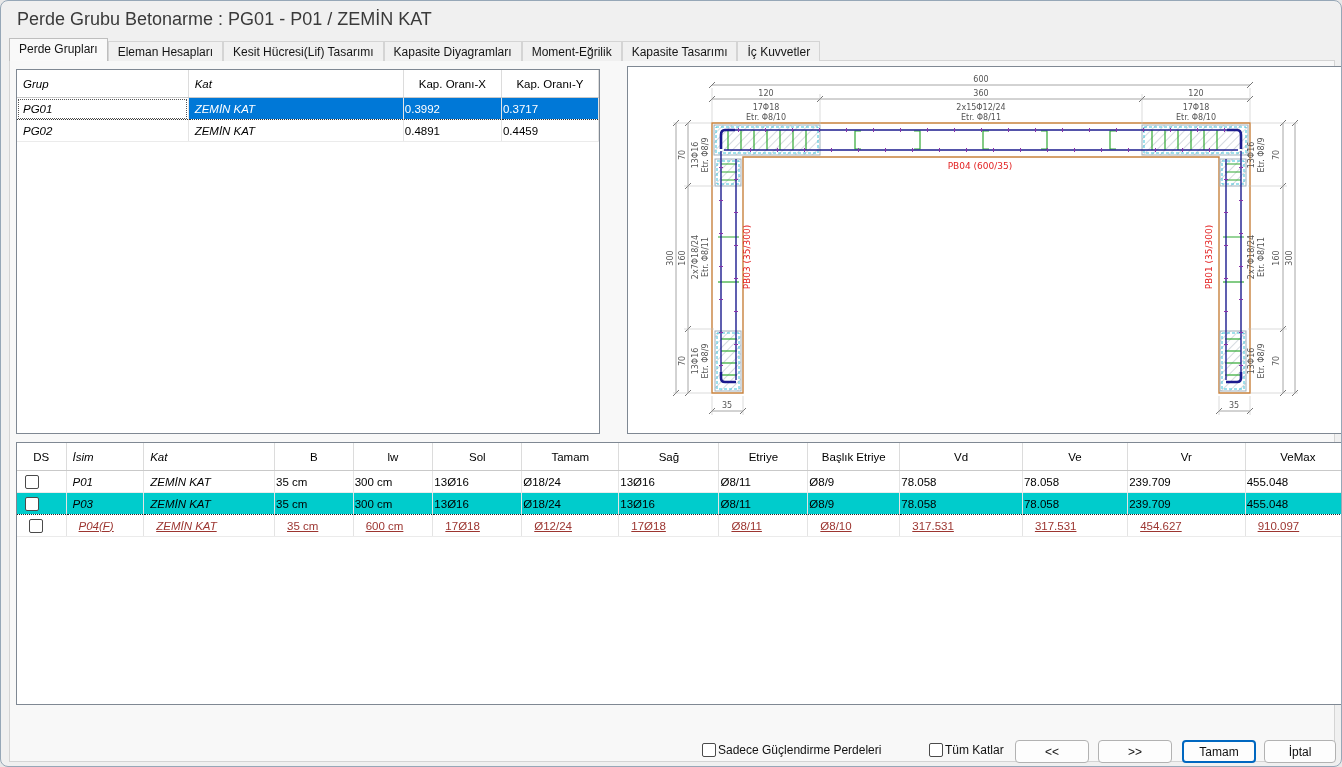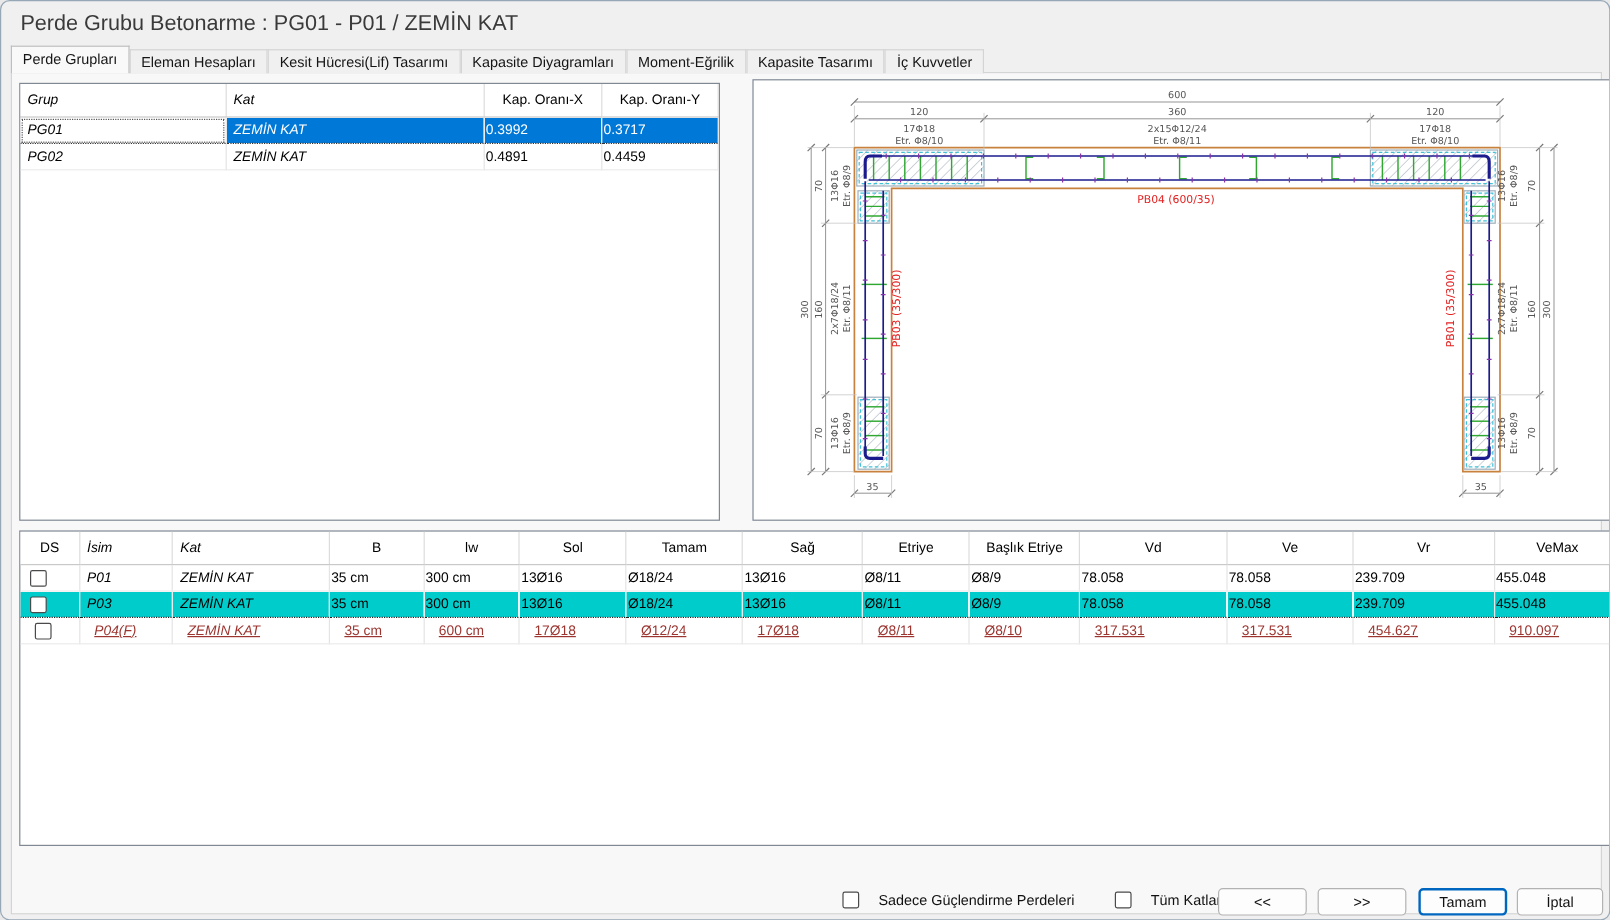--- a/index.html
+++ b/index.html
@@ -28,21 +28,21 @@
   .grp tr.sel td{background:#0078D7;color:#FFFFFF;border-top:1px dotted #333;border-bottom:1px dotted #333;}
   .grp tr.sel td.focus{background:#FFFFFF;color:#000;outline:1px dotted #555;outline-offset:-2px;}
   
   .det tr.sel td{background:#00CCCC;color:#000;border-top:1px dotted #222;border-bottom:1px dotted #222;}
   .det td.hl{background:#FFFF00;}
   .det tr.fail td{color:#9C3530;text-decoration:underline;padding-left:12px;}
   .det td.ds{text-align:left;padding-left:8px;text-decoration:none;}
   .cb{display:inline-block;width:12px;height:12px;background:#FFFFFF;border:1px solid #4A4A4A;
       border-radius:2px;vertical-align:middle;}
   
-  .chk{position:absolute;top:682px;display:flex;align-items:center;gap:16px;font-size:12px;color:#111;}
+  .chk{position:absolute;top:682px;display:flex;align-items:center;gap:2px;font-size:12px;color:#111;}
   #chk-strength{left:692px;} #chk-allfloors{left:919px;}
   .btn{position:absolute;top:679px;height:23px;width:74px;background:#FDFDFD;border:1px solid #B2B2B2;
     border-radius:4px;font-size:12px;color:#111;font-family:"Liberation Sans",sans-serif;padding:0;cursor:default;}
   #btn-prev{left:1005px;} #btn-next{left:1088px;}
   #btn-ok{left:1172px;border:2px solid #0067C0;}
   #btn-cancel{left:1254px;width:72px;}
   
   #draw-svg text{font-size:8px;fill:#555;font-family:"DejaVu Sans",sans-serif;}
   #draw-svg text.rl{fill:#E32222;font-size:9px;}
 </style>

